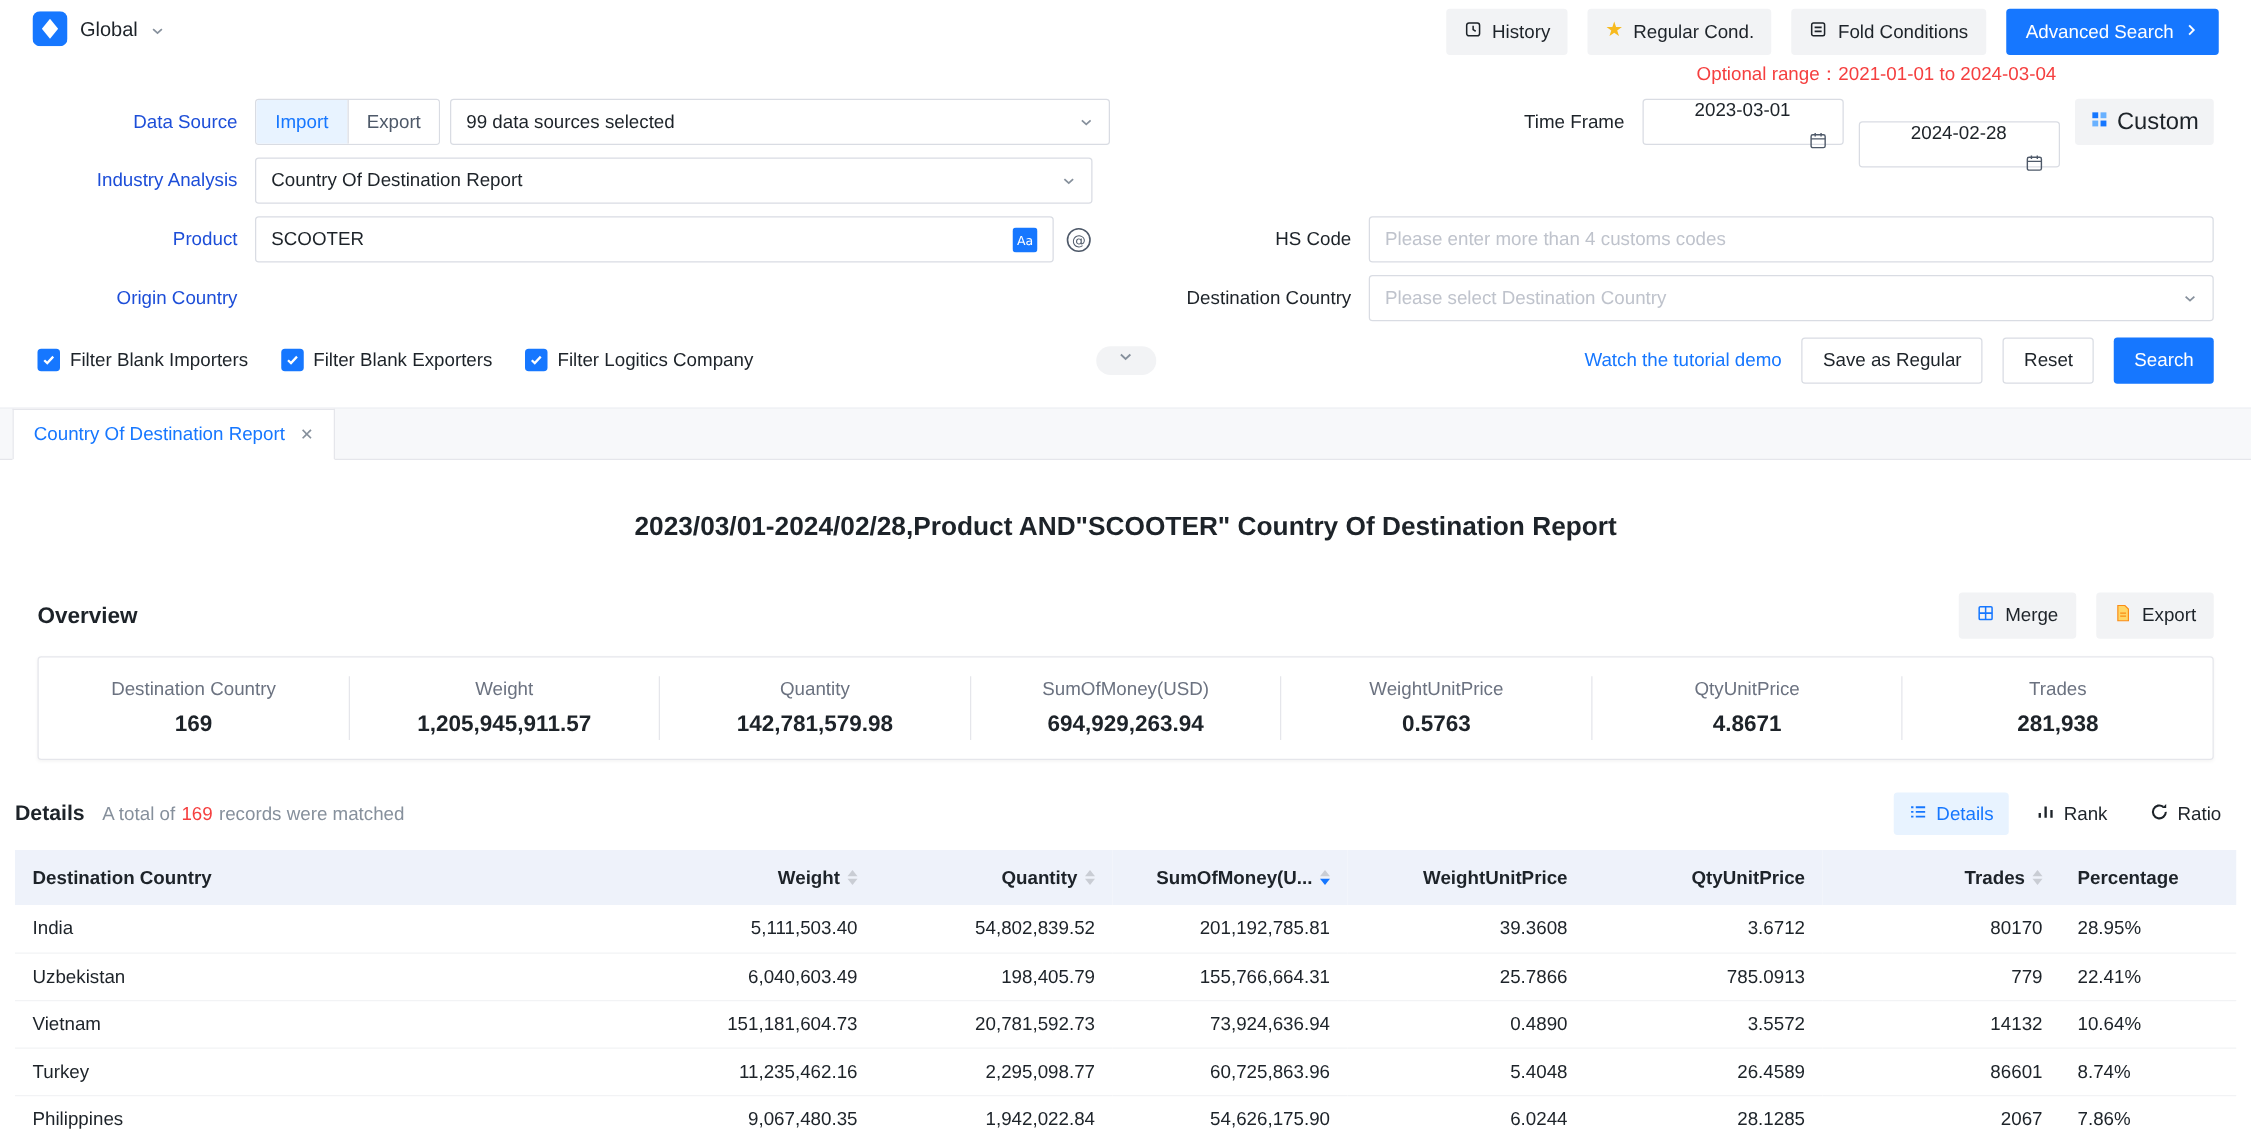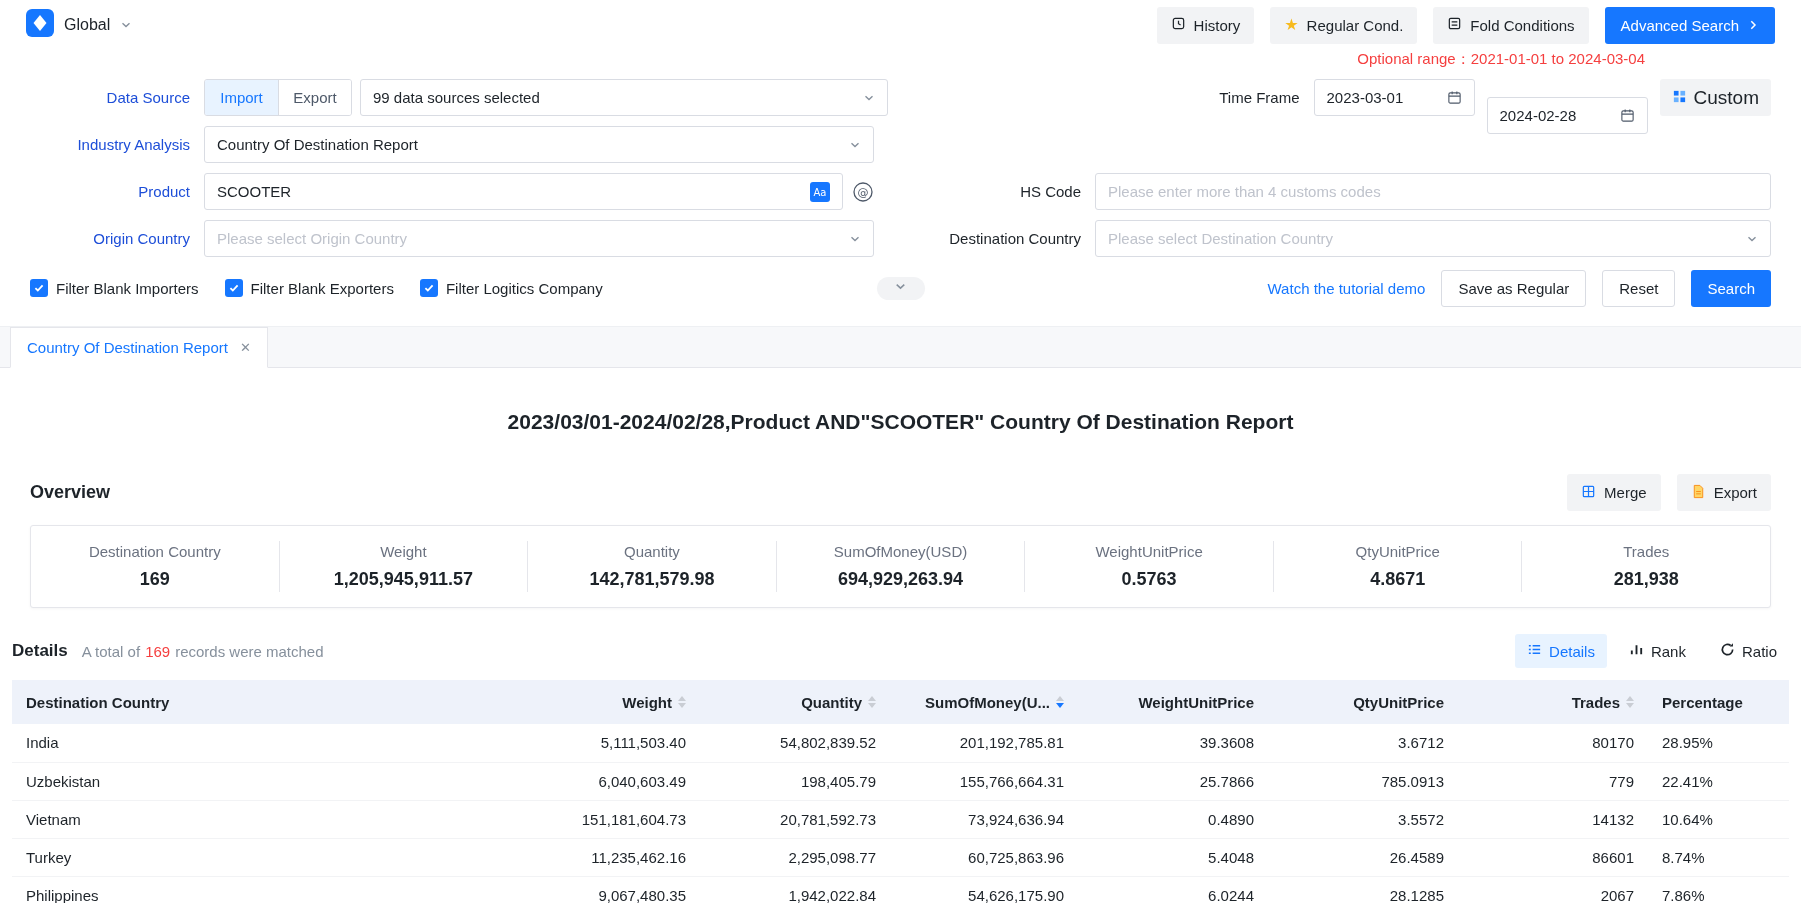--- a/index.html
+++ b/index.html
@@ -34,21 +34,21 @@
   .placeholder { color:#bfc3cc; }
   .select .chev { margin-left:auto; }
   .seg { display:flex; height:37px; border:1px solid #d9dce3; border-radius:3px; overflow:hidden; flex:none; }
   .seg-item { width:73px; display:flex; align-items:center; justify-content:center; font-size:15px;
     cursor:pointer; background:#fff; color:#4e5969; }
   .seg-item.active { background:#e8f3ff; color:#1677ff; }
   .seg-item + .seg-item { border-left:1px solid #d9dce3; }
   .w-select-ds { width:528px; margin-left:8px; }
   .w-wide { width:670px; }
   .w-right { width:676px; }
-  .date { width:161px; gap:8px; }
+  .date { width:161px; gap:8px;flex-direction:column; }
   .date .cal { margin-left:auto; color:#4e5969; display:inline-flex; }
   .btn-custom { height:37px; padding:0 12px; margin-left:12px; background:#f2f3f5; border:none;
     border-radius:3px; display:inline-flex; align-items:center; gap:7px; font-size:19px; color:#1d2329;
     cursor:pointer; font-family:inherit; }
   .date + .date { margin-left:12px;margin-top:36px; }
   .product-wrap { width:670px; display:flex; align-items:center; gap:9px; }
   .product-field { flex:1; gap:8px; }
   .icon-btn { display:inline-flex; cursor:pointer; flex:none; }
 
   .check-row { height:52px; display:flex; align-items:center; padding:0 30px; position:relative; }
@@ -245,28 +245,20 @@
   </div>
   <span class="spacer"></span>
   <span class="lbl-r">HS Code</span>
   <div class="field w-right">
     <input type="text" placeholder="Please enter more than 4 customs codes" style="">
   </div>
 </div>
 
 <div class="form-row">
   <span class="lbl-l">Origin Country</span>
-  <div class="field select w-wide">
-    <span class="placeholder">Please select Origin Country</span>
-    <span class="chev">
-      <svg width="12" height="12" viewBox="0 0 12 12">
-          <path d="M2.5 4.3l3.5 3.2 3.5-3.2" fill="none" stroke="currentColor" stroke-width="1.4"></path>
-        </svg>
-    </span>
-  </div>
   <span class="spacer"></span>
   <span class="lbl-r">Destination Country</span>
   <div class="field select w-right">
     <span class="placeholder">Please select Destination Country</span>
     <span class="chev">
       <svg width="12" height="12" viewBox="0 0 12 12">
           <path d="M2.5 4.3l3.5 3.2 3.5-3.2" fill="none" stroke="currentColor" stroke-width="1.4"></path>
         </svg>
     </span>
   </div>

